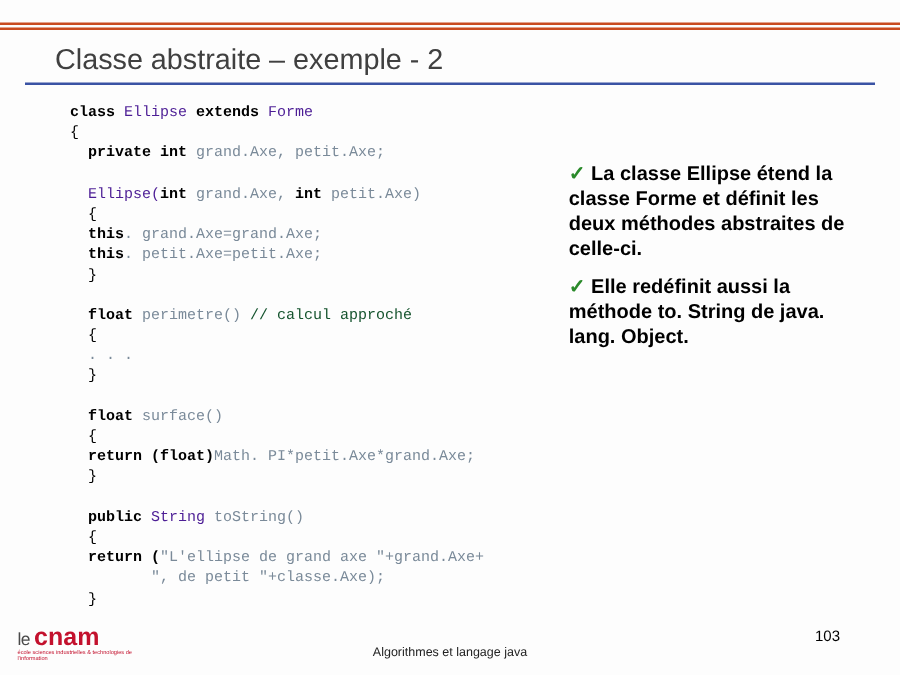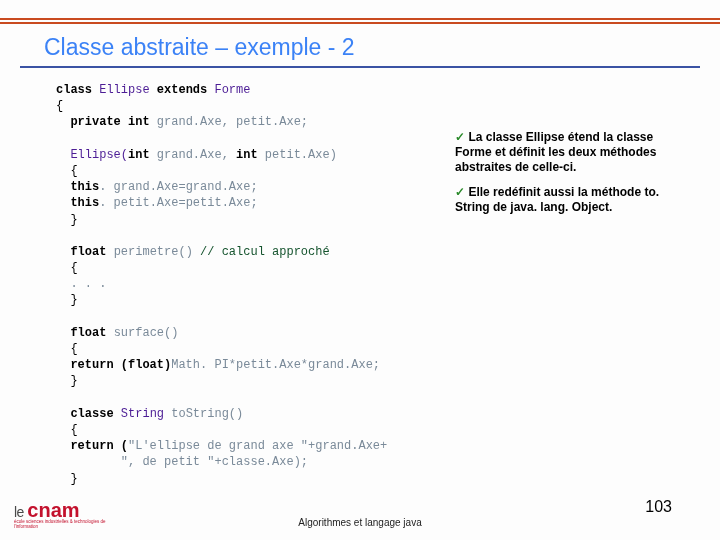--- a/index.html
+++ b/index.html
@@ -18,21 +18,21 @@
     right: 0;
     height: 6px;
   }
   .topbar .line1 { height: 2px; background: #c94b20; margin-bottom: 2px; }
   .topbar .line2 { height: 2px; background: #c94b20; }
   .title {
     position: absolute;
     top: 34px;
     left: 44px;
     font-size: 23px;
-    color: #3b82f6;
+    color: #404040;
     font-weight: 400;
   }
   .title-underline {
     position: absolute;
     top: 66px;
     left: 20px;
     right: 20px;
     height: 2px;
     background: #3a53a4;
   }
@@ -49,21 +49,21 @@
   }
   .code .kw { color: #000; font-weight: bold; }
   .code .cls { color: #4c1d95; font-weight: normal; }
   .code .dim { color: #7a8a99; }
   .code .cm { color: #14532d; }
   .notes {
     position: absolute;
     top: 130px;
     left: 455px;
     width: 230px;
-    font-size: 12px;
+    font-size: 16px;
     line-height: 1.25;
     color: #000;
   }
   .note { margin-bottom: 10px; }
   .check { color: #2a8a2a; font-weight: bold; }
   .logo {
     position: absolute;
     left: 14px;
     bottom: 10px;
     width: 110px;
@@ -86,21 +86,21 @@
     left: 0;
     right: 0;
     text-align: center;
     font-size: 10px;
     color: #222;
   }
   .page-num {
     position: absolute;
     bottom: 24px;
     right: 48px;
-    font-size: 16px;
+    font-size: 12px;
     color: #000;
   }
 </style>
 </head>
 <body>
 
 <div class="topbar">
   <div class="line1"></div>
   <div class="line2"></div>
 </div>
@@ -121,21 +121,21 @@
   <span class="kw">float </span><span class="dim">perimetre()</span><span class="cm"> // calcul approché</span>
 <span>  {</span>
 <span class="dim">  . . .</span>
 <span>  }</span>
 
   <span class="kw">float </span><span class="dim">surface()</span>
 <span>  {</span>
 <span class="kw">  return (float)</span><span class="dim">Math. PI*petit.Axe*grand.Axe;</span>
 <span>  }</span>
 
-  <span class="kw">classe </span><span class="cls">String </span><span class="dim">toString()</span>
+  <span class="kw">public </span><span class="cls">String </span><span class="dim">toString()</span>
 <span>  {</span>
 <span class="kw">  return (</span><span class="dim">"L'ellipse de grand axe "</span><span class="dim">+grand.Axe+</span>
 <span class="dim">         </span><span class="dim">", de petit "</span><span class="dim">+classe.Axe);</span>
 <span>  }</span></div>
 
 <div class="notes">
   <div class="note"><span class="check">✓</span><b> La classe Ellipse étend la classe Forme et définit les deux méthodes abstraites de celle-ci.</b></div>
   <div class="note"><span class="check">✓</span><b> Elle redéfinit aussi la méthode to. String de java. lang. Object.</b></div>
 </div>
 

